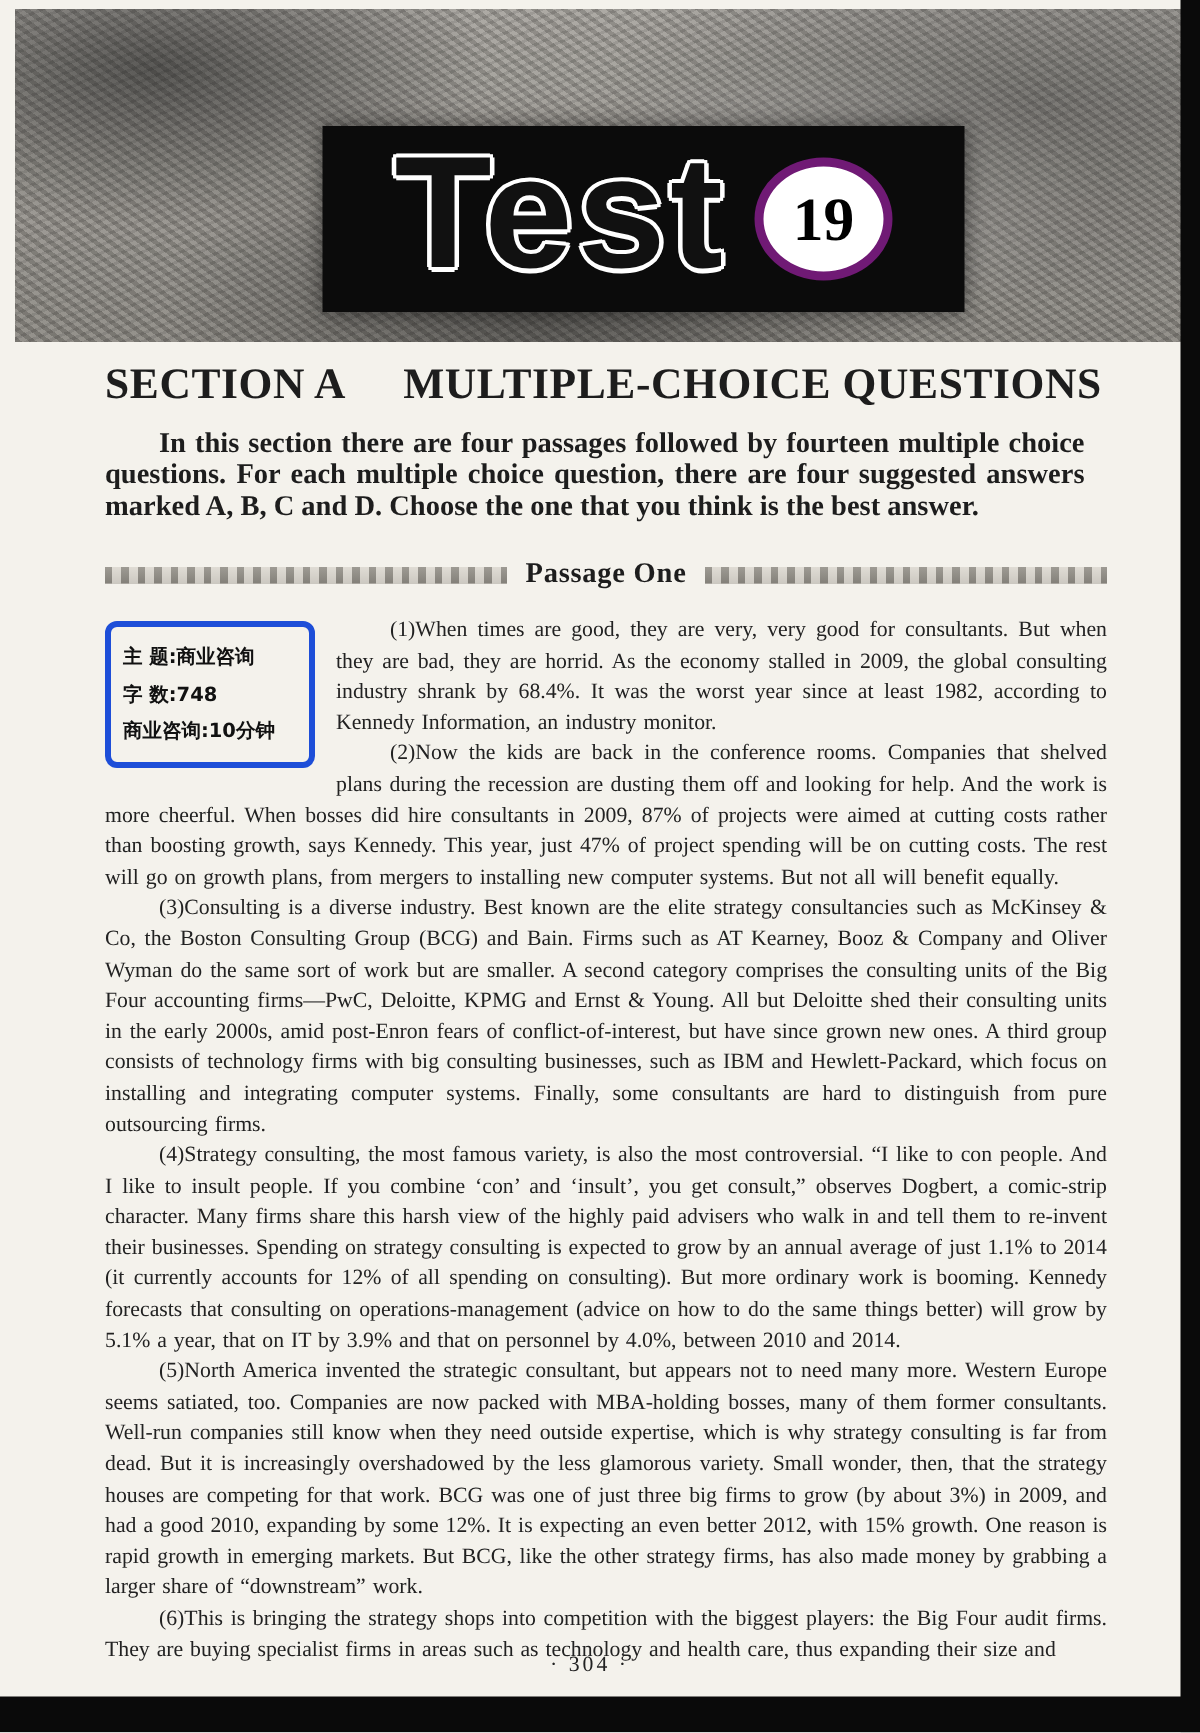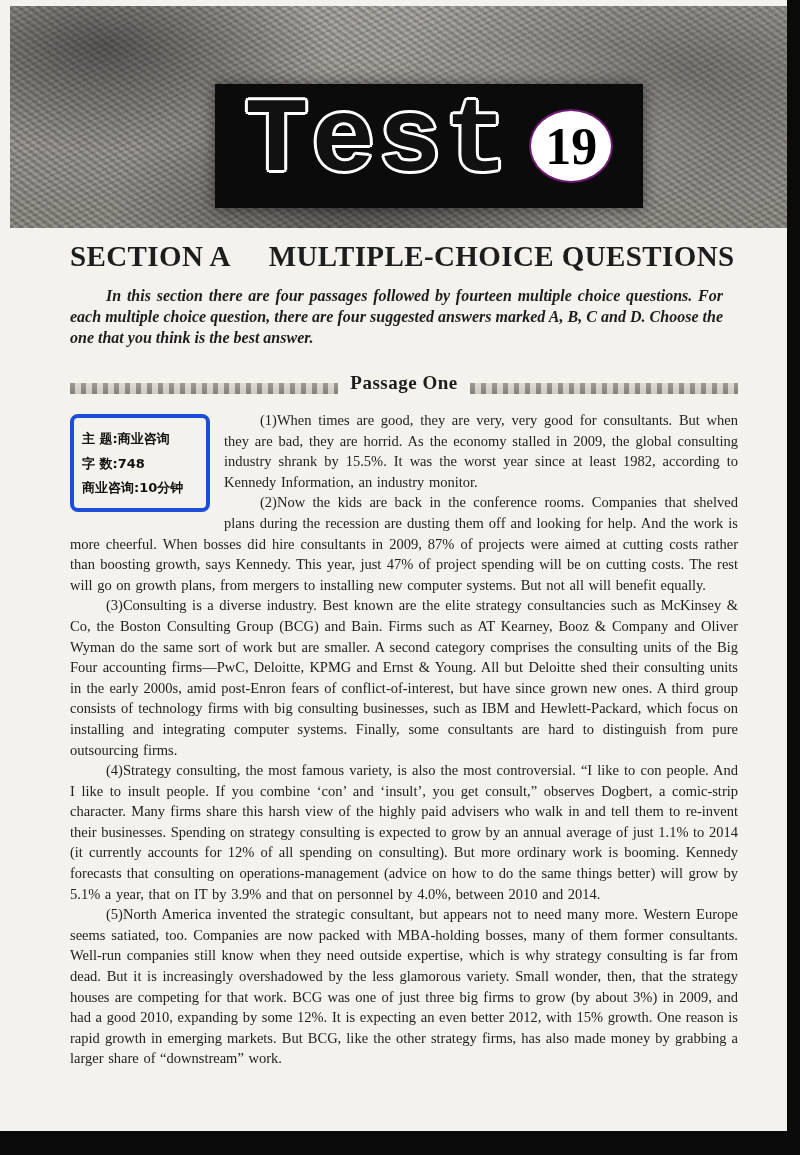--- a/index.html
+++ b/index.html
@@ -33,73 +33,72 @@
     left: 205px; top: 78px;
     width: 428px; height: 124px;
     background: #0b0b0b;
     display: flex;
     align-items: center;
     justify-content: center;
     gap: 18px;
     box-shadow: 0 0 14px rgba(0,0,0,0.55);
   }
   .test-word {
-    font-family: Liberation Mono, monospace;
+    font-family: Liberation Sans, sans-serif;
     font-weight: bold;
     font-size: 106px;
     line-height: 1;
     color: #111;
     letter-spacing: 3px;
     -webkit-text-stroke: 4px #f7f7f7;
     paint-order: stroke fill;
     text-shadow:
       -2px -2px 0 #fff, 2px -2px 0 #fff, -2px 2px 0 #fff, 2px 2px 0 #fff,
       0 -3px 0 #fff, 0 3px 0 #fff, -3px 0 0 #fff, 3px 0 0 #fff;
     padding-bottom: 8px;
   }
   .test-badge {
     width: 80px; height: 70px;
     background: #ffffff;
-    border: 2px solid #701a75;
+    border: 6px solid #701a75;
     border-radius: 50%;
     display: flex;
     align-items: center;
     justify-content: center;
     font-weight: bold;
-    font-size: 52px;
+    font-size: 41px;
     color: #000;
     flex: 0 0 auto;
   }
 
   
   .content {
     position: absolute;
     left: 70px; top: 240px;
     width: 668px;
   }
   .section-heading {
     font-size: 29px;
     font-weight: bold;
     letter-spacing: 0.4px;
     margin: 0 0 12px 0;
     white-space: nowrap;
   }
   .section-heading .gap { display: inline-block; width: 38px; }
   .intro {
     font-weight: bold;
-    font-style: italic;
-    font-size: 16px;
+    font-size: 19px;
     line-height: 21px;
     text-align: justify;
     text-indent: 36px;
     margin: 0 15px 24px 0;
   }
   .passage-head {
     display: flex;
-    align-items: flex-end;
+    align-items: center;
     gap: 12px;
     margin: 6px 0 16px 0;
   }
   .ornament {
     flex: 1;
     height: 11px;
     background-color: #c2beb6;
     background-image:
       repeating-linear-gradient(90deg, rgba(90,88,82,0.45) 0 5px, rgba(230,227,220,0.6) 5px 11px),
       linear-gradient(#d6d2ca, #a5a199);
@@ -183,26 +182,28 @@
       <div class="passage-title">Passage One</div>
       <div class="ornament"></div>
     </div>
 
     <div class="body-text">
       <div class="info-box">
         <div>主  题:商业咨询</div>
         <div>字  数:748</div>
         <div>商业咨询:10分钟</div>
       </div>
-      <p>(1)When times are good, they are very, very good for consultants. But when they are bad, they are horrid. As the economy stalled in 2009, the global consulting industry shrank by 15.5%. It was the worst year since at least 1982, according to Kennedy Information, an industry monitor.</p>
+      <p>(1)When times are good, they are very, very good for consultants. But when they are bad, they are horrid. As the economy stalled in 2009, the global consulting industry shrank by 68.4%. It was the worst year since at least 1982, according to Kennedy Information, an industry monitor.</p>
       <p>(2)Now the kids are back in the conference rooms. Companies that shelved plans during the recession are dusting them off and looking for help. And the work is more cheerful. When bosses did hire consultants in 2009, 87% of projects were aimed at cutting costs rather than boosting growth, says Kennedy. This year, just 47% of project spending will be on cutting costs. The rest will go on growth plans, from mergers to installing new computer systems. But not all will benefit equally.</p>
       <p>(3)Consulting is a diverse industry. Best known are the elite strategy consultancies such as McKinsey &amp; Co, the Boston Consulting Group (BCG) and Bain. Firms such as AT Kearney, Booz &amp; Company and Oliver Wyman do the same sort of work but are smaller. A second category comprises the consulting units of the Big Four accounting firms—PwC, Deloitte, KPMG and Ernst &amp; Young. All but Deloitte shed their consulting units in the early 2000s, amid post-Enron fears of conflict-of-interest, but have since grown new ones. A third group consists of technology firms with big consulting businesses, such as IBM and Hewlett-Packard, which focus on installing and integrating computer systems. Finally, some consultants are hard to distinguish from pure outsourcing firms.</p>
       <p>(4)Strategy consulting, the most famous variety, is also the most controversial. “I like to con people. And I like to insult people. If you combine ‘con’ and ‘insult’, you get consult,” observes Dogbert, a comic-strip character. Many firms share this harsh view of the highly paid advisers who walk in and tell them to re-invent their businesses. Spending on strategy consulting is expected to grow by an annual average of just 1.1% to 2014 (it currently accounts for 12% of all spending on consulting). But more ordinary work is booming. Kennedy forecasts that consulting on operations-management (advice on how to do the same things better) will grow by 5.1% a year, that on IT by 3.9% and that on personnel by 4.0%, between 2010 and 2014.</p>
       <p>(5)North America invented the strategic consultant, but appears not to need many more. Western Europe seems satiated, too. Companies are now packed with MBA-holding bosses, many of them former consultants. Well-run companies still know when they need outside expertise, which is why strategy consulting is far from dead. But it is increasingly overshadowed by the less glamorous variety. Small wonder, then, that the strategy houses are competing for that work. BCG was one of just three big firms to grow (by about 3%) in 2009, and had a good 2010, expanding by some 12%. It is expecting an even better 2012, with 15% growth. One reason is rapid growth in emerging markets. But BCG, like the other strategy firms, has also made money by grabbing a larger share of “downstream” work.</p>
+      <p>(6)This is bringing the strategy shops into competition with the biggest players: the Big Four audit firms. They are buying specialist firms in areas such as technology and health care, thus expanding their size and</p>
     </div>
 
   </div>
 
+  <div class="page-number">·  304  ·</div>
 
   <div class="edge-right"></div>
   <div class="edge-bottom"></div>
 
 </div>
 
 </body></html>

